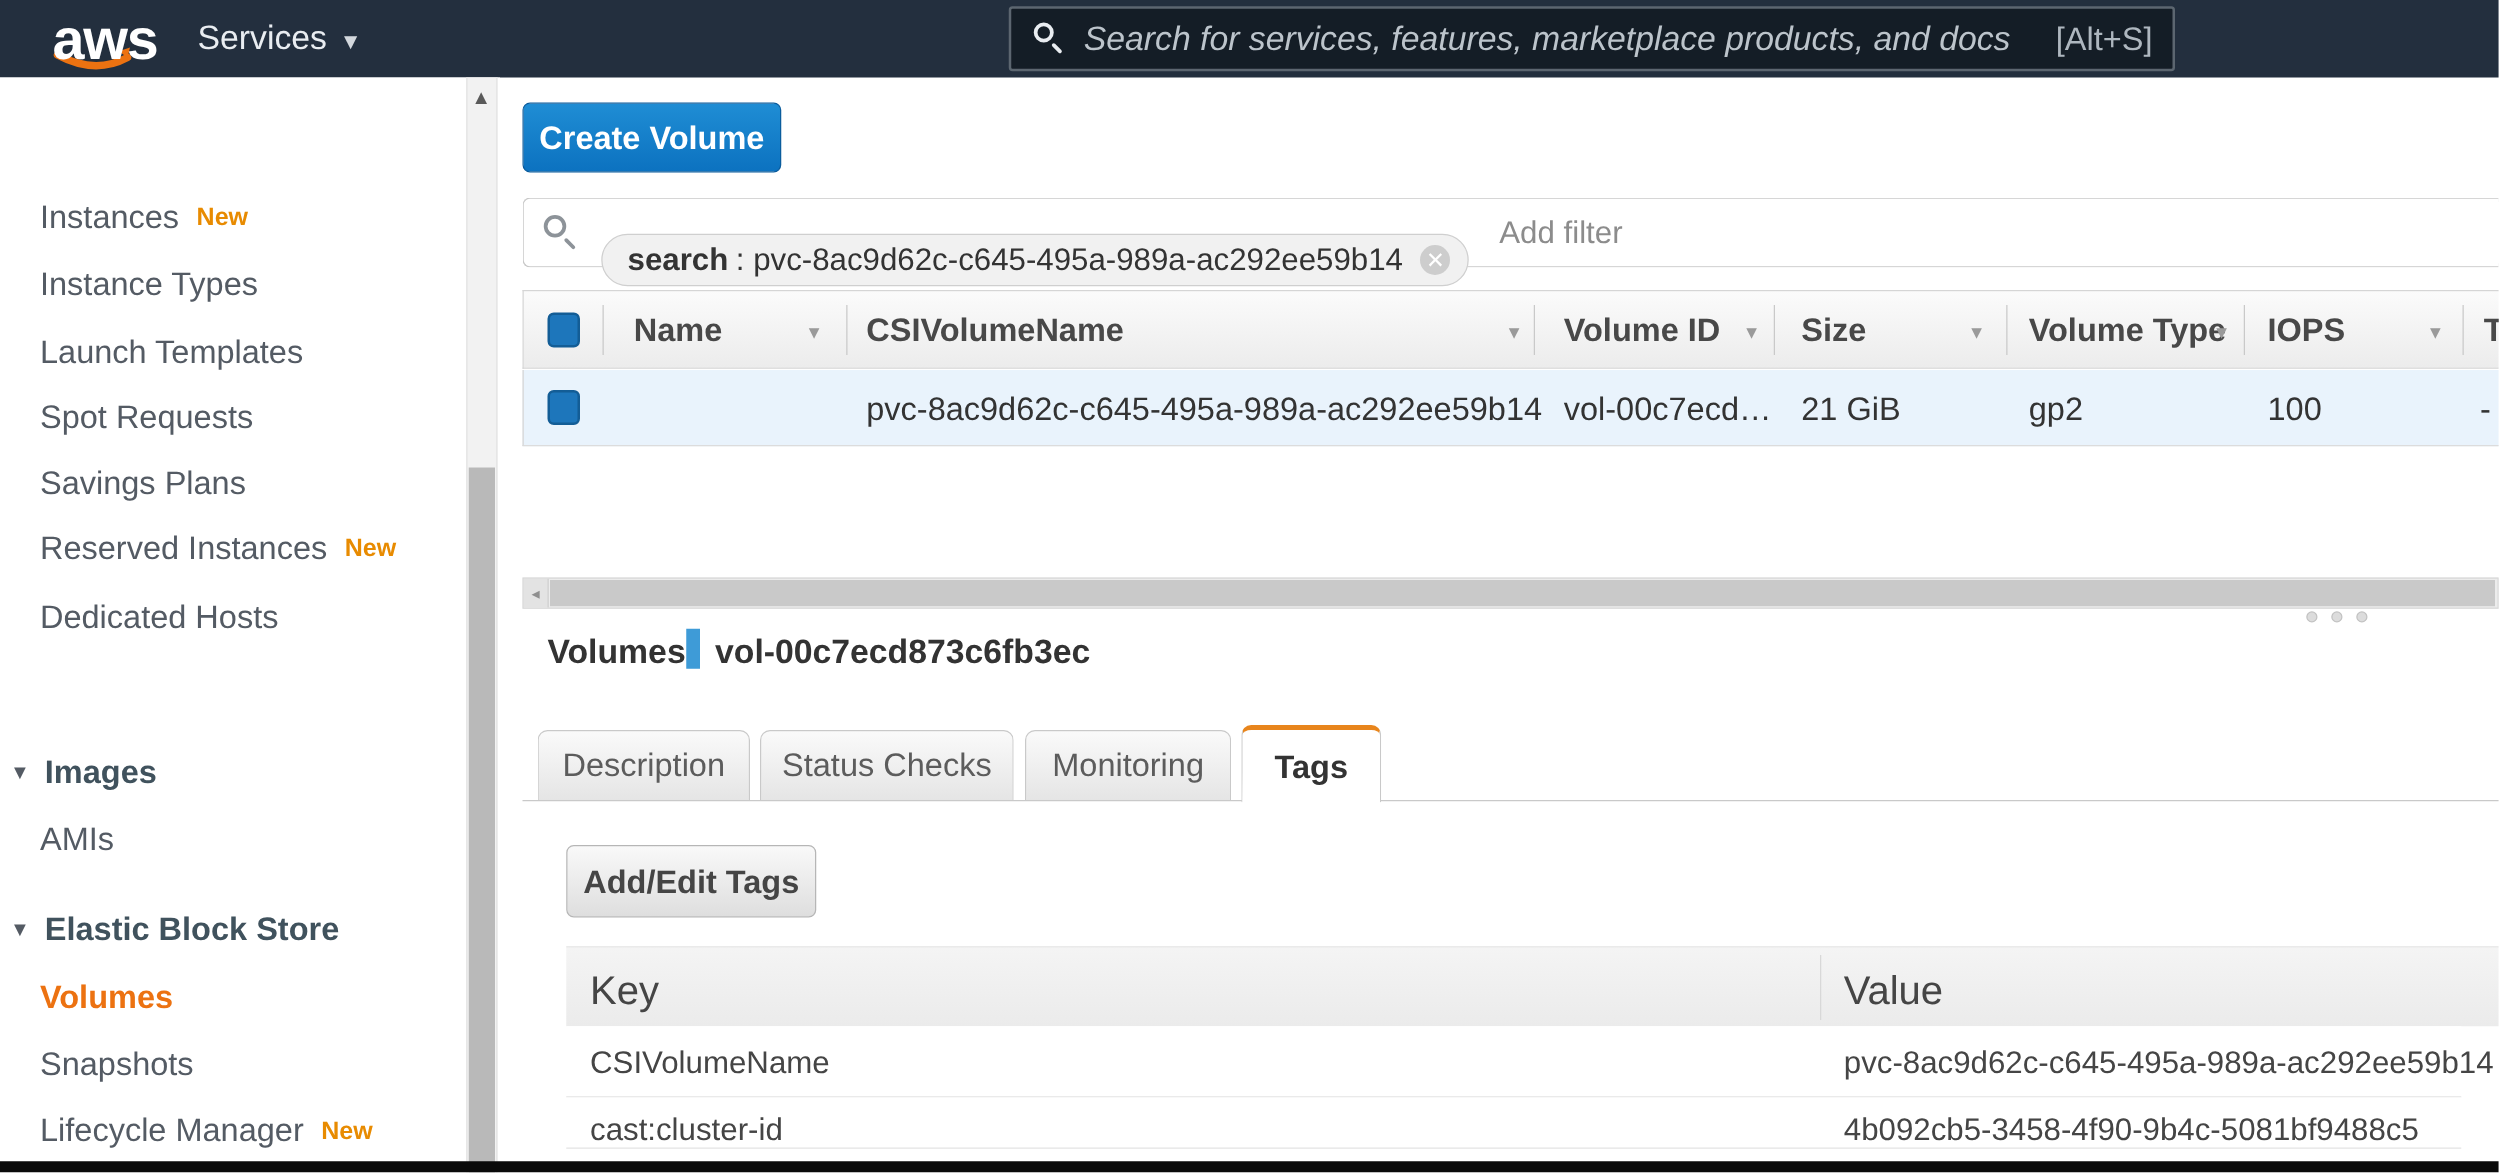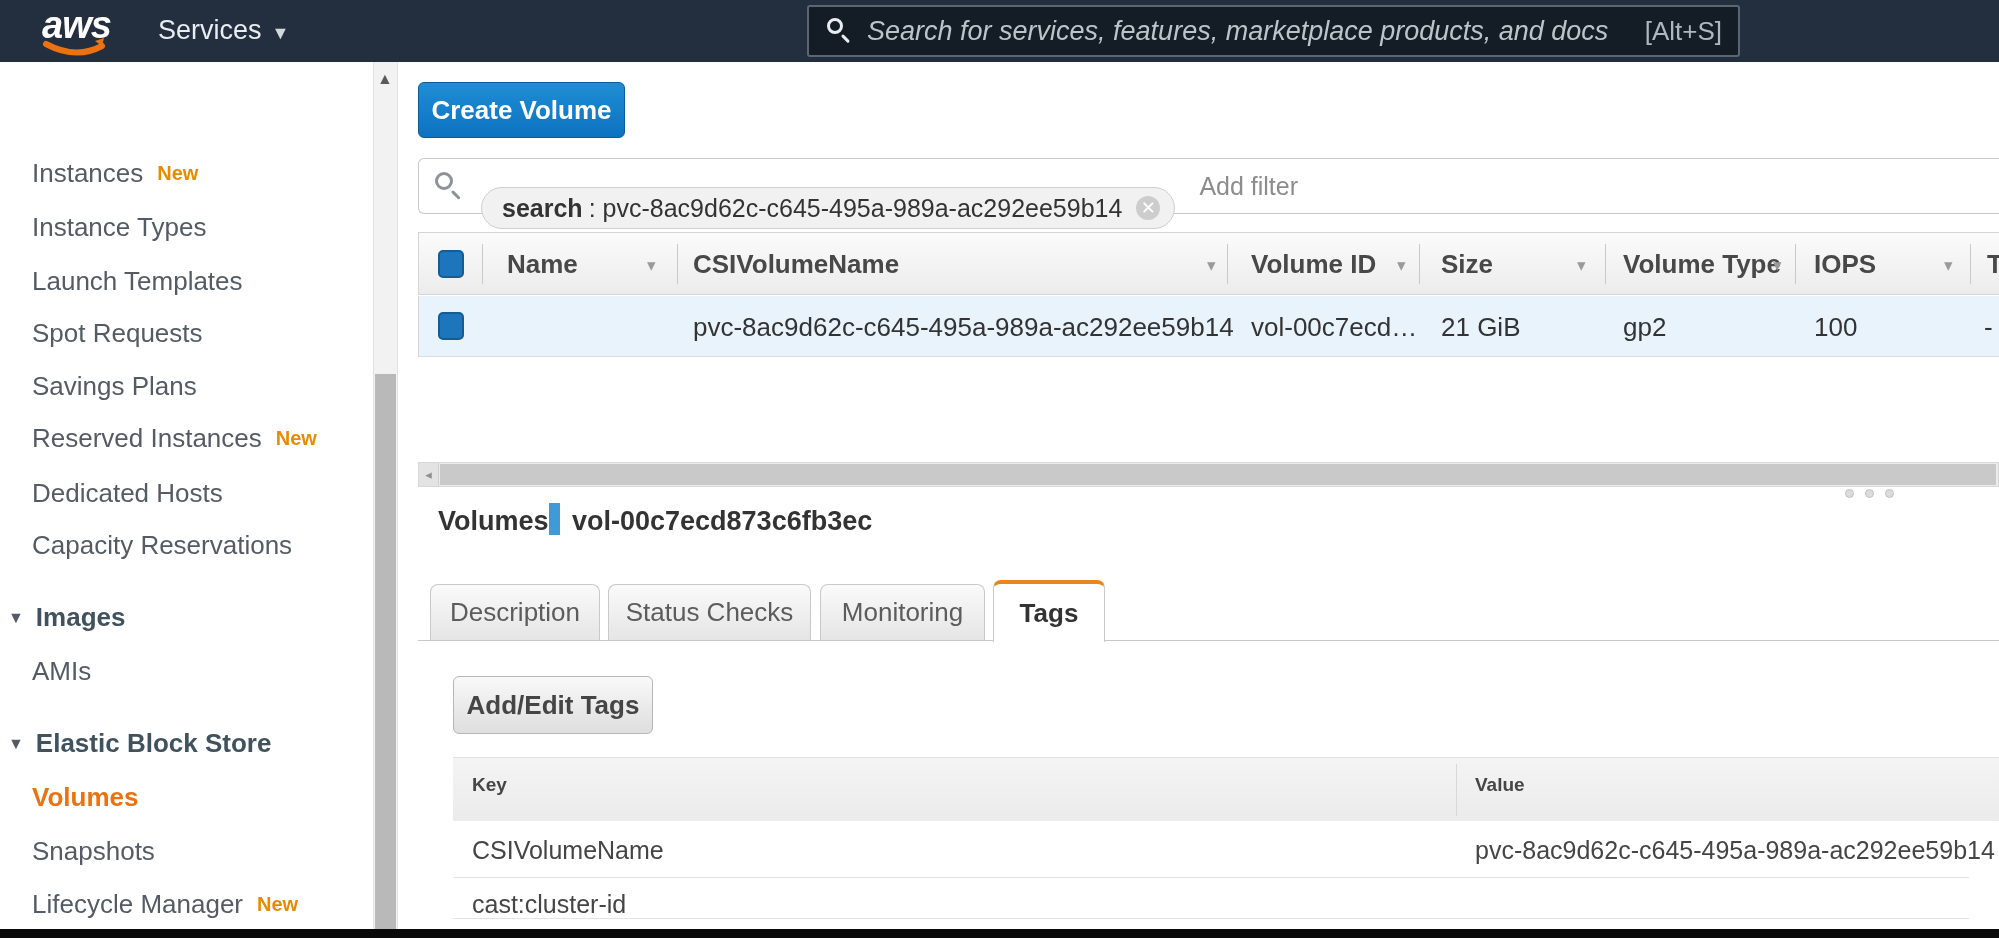--- a/index.html
+++ b/index.html
@@ -3,21 +3,21 @@
 <meta charset="utf-8">
 <style>
   * { margin:0; padding:0; box-sizing:border-box; }
   html,body { width:1999px; height:938px; overflow:hidden; }
   body { font-family:"Liberation Sans", sans-serif; background:#fff; }
   #screen { position:relative; width:1999px; height:938px; background:#fff; }
 
   
   .navbar { position:absolute; left:0; top:0; width:1999px; height:62px; background:#232f3e; }
   .aws-logo { position:absolute; left:40px; top:8px; width:72px; height:48px; color:#fff; }
-  .aws-logo .aws-txt { font-size:38px; font-weight:bold; letter-spacing:-1px; position:absolute; left:2px; top:-4px;font-style:italic; }
+  .aws-logo .aws-txt { font-size:46px; font-weight:bold; letter-spacing:-1px; position:absolute; left:2px; top:-4px; }
   .services { position:absolute; left:158px; top:15px; color:#e9edf1; font-size:27px; cursor:pointer; }
   .services .caret { font-size:18px; color:#d3d8dd; margin-left:10px; }
   .nav-search { position:absolute; left:807px; top:5px; width:933px; height:52px; background:#141d26; border:2px solid #5c6670; border-radius:3px; display:flex; align-items:center; }
   .nav-search .ph { color:#bcc4cb; font-size:27px; font-style:italic; margin-left:14px; flex:1; white-space:nowrap; overflow:hidden; }
   .nav-search .kbd { color:#aeb7bf; font-size:26px; margin-right:16px; }
   .mag { display:inline-block; position:relative; width:26px; height:26px; flex:0 0 auto; margin-left:18px; }
   .mag .lens { position:absolute; left:0; top:0; width:16px; height:16px; border:3px solid currentColor; border-radius:50%; }
   .mag .stem { position:absolute; left:16px; top:16px; width:10px; height:3px; background:currentColor; transform:rotate(45deg); transform-origin:0 0; border-radius:2px; }
   .nav-search .mag { color:#e9edf1; }
 
@@ -81,21 +81,21 @@
   .tab { position:absolute; top:584px; height:56px; background:linear-gradient(180deg,#fafafa 0%,#e5e5e5 100%);
     border:1px solid #c9c9c9; border-bottom:none; border-radius:8px 8px 0 0;
     font-size:26px; color:#5c5c5c; display:flex; align-items:center; justify-content:center; cursor:pointer; }
   .tab.active { top:580px; height:62px; background:#fff; border-top:4px solid #e8851c; font-weight:bold; color:#333; z-index:3; }
 
   .btn-addedit { position:absolute; left:453px; top:676px; width:200px; height:58px; }
 
   
   .tt-header { position:absolute; left:453px; top:757px; width:1546px; height:64px;
     background:linear-gradient(180deg,#f4f4f4 0%,#ebebeb 100%); border-top:1px solid #e3e3e3; }
-  .tt-header .h { position:absolute; top:16px; font-size:19px; font-weight:bold; color:#454545; }
+  .tt-header .h { position:absolute; top:16px; font-size:32px; font-weight:normal; color:#454545; }
   .tt-header .div { position:absolute; left:1003px; top:6px; width:1px; height:52px; background:#d8d8d8; }
   .tt-row { position:absolute; left:453px; width:1516px; border-bottom:1px solid #e3e3e3; background:#fff; }
   .tt-row .k, .tt-row .v { position:absolute; font-size:25px; color:#454545; white-space:nowrap; }
 
   .bottom-strip { position:absolute; left:0; top:929px; width:1999px; height:9px; background:#0a0a0a; }
 </style>
 </head>
 <body>
 
 <div id="screen">
@@ -122,21 +122,20 @@
   </div>
 
   <div class="sidebar">
     <div class="side-item" style="top:96px"><span>Instances</span><span class="badge">New</span></div>
     <div class="side-item" style="top:150px"><span>Instance Types</span></div>
     <div class="side-item" style="top:204px"><span>Launch Templates</span></div>
     <div class="side-item" style="top:256px"><span>Spot Requests</span></div>
     <div class="side-item" style="top:309px"><span>Savings Plans</span></div>
     <div class="side-item" style="top:361px"><span>Reserved Instances</span><span class="badge">New</span></div>
     <div class="side-item" style="top:416px"><span>Dedicated Hosts</span></div>
-    <div class="side-item" style="top:468px"><span>Capacity Reservations</span></div>
     <div class="side-section" style="top:540px"><span class="tri">▼</span><span>Images</span></div>
     <div class="side-item" style="top:594px"><span>AMIs</span></div>
     <div class="side-section" style="top:666px"><span class="tri">▼</span><span>Elastic Block Store</span></div>
     <div class="side-item active" style="top:720px"><span>Volumes</span></div>
     <div class="side-item" style="top:774px"><span>Snapshots</span></div>
     <div class="side-item" style="top:827px"><span>Lifecycle Manager</span><span class="badge">New</span></div>
 
     <div class="side-scroll">
       <span class="up">▲</span>
       <span class="thumb"></span>
@@ -231,16 +230,17 @@
     <span class="h" style="left:19px">Key</span>
     <span class="div"></span>
     <span class="h" style="left:1022px">Value</span>
   </div>
   <div class="tt-row" style="top:821px; height:57px;">
     <span class="k" style="left:19px; top:15px;">CSIVolumeName</span>
     <span class="v" style="left:1022px; top:15px;">pvc-8ac9d62c-c645-495a-989a-ac292ee59b14</span>
   </div>
   <div class="tt-row" style="top:878px; height:41px;">
     <span class="k" style="left:19px; top:12px;">cast:cluster-id</span>
+    <span class="v" style="left:1022px; top:12px;">4b092cb5-3458-4f90-9b4c-5081bf9488c5</span>
   </div>
 
   <div class="bottom-strip"></div>
 </div>
 
 </body></html>

